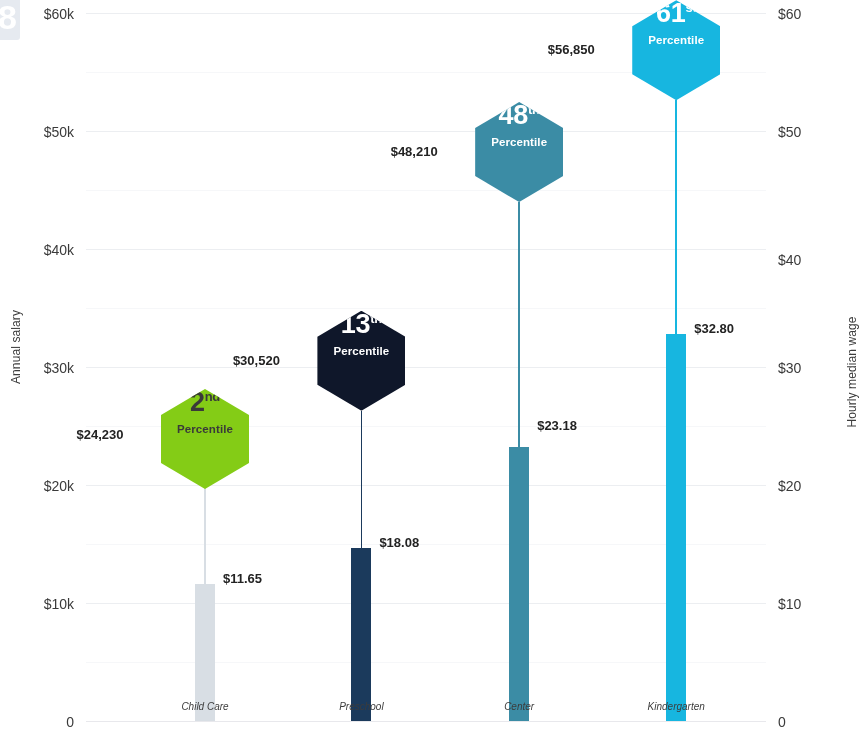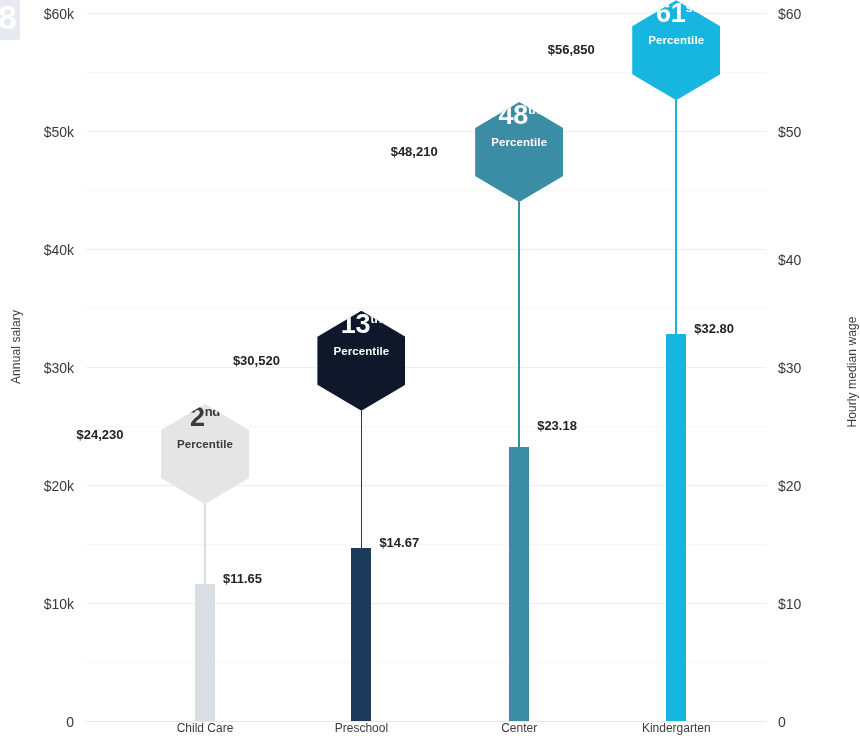--- a/index.html
+++ b/index.html
@@ -151,28 +151,29 @@
     font-weight: 700;
     color: #232323;
     white-space: nowrap;
     line-height: 1;
   }
   .value-label.annual { text-align: center; }
   .value-label.hourly { text-align: left; }
 
   .cat-label {
     position: absolute;
-    top: 705px;
-    font-size: 12px;
+    top: 684px;
+    font-size: 10px;
     color: #3c3c3c;
     white-space: nowrap;
     text-align: center;
     width: 200px;
     margin-left: -100px;
     line-height: 20px;
+    font-style: italic;
   }
 </style>
 </head>
 <body>
 
 <div id="chart-root">
 
   <div class="corner-mark">8</div>
 
   <div class="axis-title left">Annual salary</div>
@@ -209,37 +210,37 @@
         <div class="tick-label right" style="top: 240px;">$40</div>
         <div class="tick-label right" style="top: 348px;">$30</div>
         <div class="tick-label right" style="top: 466px;">$20</div>
         <div class="tick-label right" style="top: 584px;">$10</div>
         <div class="tick-label right" style="top: 702px;">0</div>
       </div>
     <div id="groups">
         <div class="group" style="left: 119px;">
           <div class="stem" style="background: rgb(216, 222, 228); top: 472.086px; height: 98.444px;"></div>
           <div class="bar" style="background: rgb(216, 222, 228); height: 137.47px;"></div>
-          <div class="hex light" style="background: #e5e5e5; top: 391px;">
+          <div class="hex light" style="background: #84cc16; top: 376px;">
             <div class="pct-num">2<span class="pct-sup">nd</span></div>
             <div class="pct-word">Percentile</div>
           </div>
           <div class="value-label annual" style="top: 415.086px; right: 50px; width: 110px;">$24,230</div>
           <div class="value-label hourly" style="top: 558.53px; left: 18px; width: 90px;">$11.65</div>
           <div class="cat-label">Child Care</div>
         </div>
         <div class="group" style="left: 275.4px;">
           <div class="stem" style="background: rgb(27, 58, 92); top: 397.864px; height: 137.03px;"></div>
           <div class="bar" style="background: rgb(27, 58, 92); height: 173.106px;"></div>
           <div class="hex" style="background: #0f172a; top: 297.864px;">
             <div class="pct-num">13<span class="pct-sup">th</span></div>
             <div class="pct-word">Percentile</div>
           </div>
           <div class="value-label annual" style="top: 340.864px; right: 50px; width: 110px;">$30,520</div>
-          <div class="value-label hourly" style="top: 522.894px; left: 18px; width: 90px;">$14.67</div>
+          <div class="value-label hourly" style="top: 522.894px; left: 18px; width: 90px;">$18.08</div>
           <div class="cat-label">Preschool</div>
         </div>
         <div class="group" style="left: 433.16px;">
           <div class="stem" style="background: rgb(59, 140, 165); top: 189.122px; height: 245.354px;"></div>
           <div class="bar" style="background: rgb(59, 140, 165); height: 273.524px;"></div>
           <div class="hex" style="background: rgb(59, 140, 165); top: 89.122px;">
             <div class="pct-num">48<span class="pct-sup">th</span></div>
             <div class="pct-word">Percentile</div>
           </div>
           <div class="value-label annual" style="top: 132.122px; right: 50px; width: 110px;">$48,210</div>

